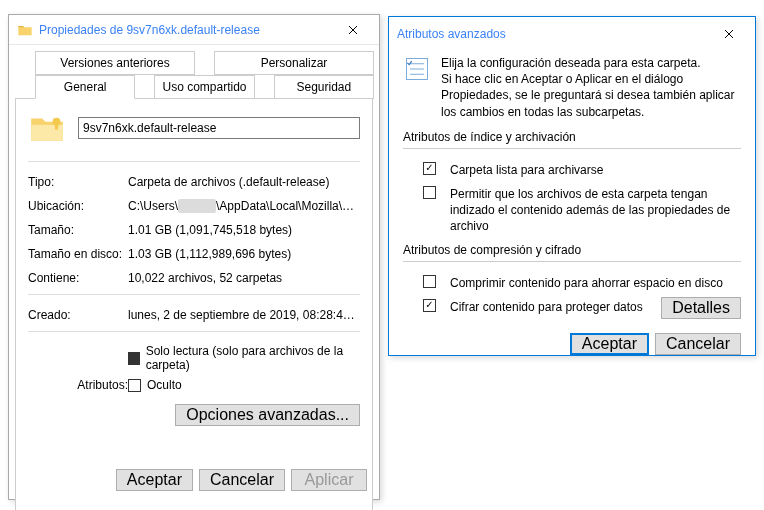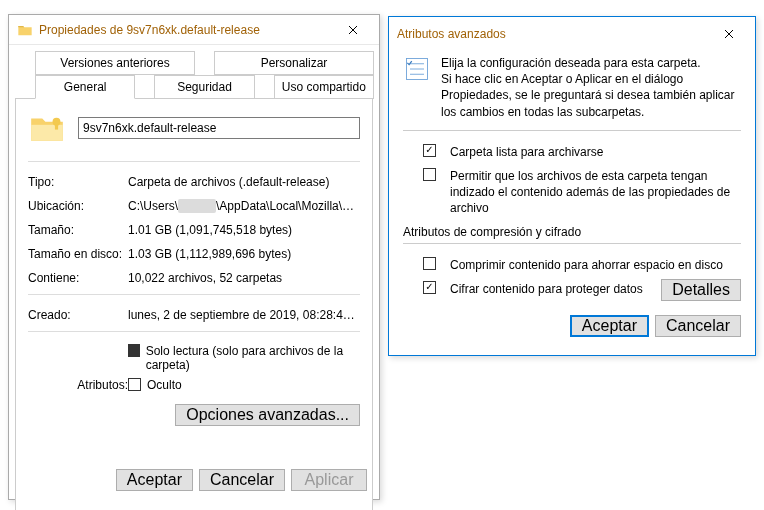--- a/index.html
+++ b/index.html
@@ -21,21 +21,21 @@
     box-shadow: 2px 2px 6px rgba(0,0,0,0.15);
   }
   .titlebar {
     height: 30px;
     display: flex;
     align-items: center;
     padding: 0 6px 0 8px;
     background: #fff;
     border-bottom: 1px solid #e8e8e8;
   }
-  .titlebar .title-text { flex: 1; font-size: 12px; color: #a16207; }
+  .titlebar .title-text { flex: 1; font-size: 12px; color: #3b82f6; }
   .titlebar .titlebar-icon { width: 16px; height: 16px; margin-right: 6px; }
   .close-btn {
     width: 40px; height: 20px;
     display: flex; align-items: center; justify-content: center;
     font-size: 13px; color: #333;
     cursor: pointer;
   }
 
   
   #props { left: 8px; top: 14px; width: 372px; height: 486px; }
@@ -82,21 +82,21 @@
     font-family: inherit;
     font-size: 12px;
   }
   .kv-row { display: flex; padding: 5px 0; font-size: 12px; }
   .kv-row .k { width: 100px; }
   .kv-row .v { flex: 1; white-space: nowrap; overflow: hidden; text-overflow: ellipsis; }
   .sep { border-top: 1px solid #ddd; margin: 4px 0 8px 0; }
   .attr-row { display: flex; align-items: center; padding: 4px 0; }
   .attr-row .k { width: 100px; text-align: right; }
   .attr-row .opts { flex: 1; display: flex; flex-direction: column; gap: 6px; }
-  .chk-line { display: flex; gap: 6px; }
+  .chk-line { display: flex; align-items: center; gap: 6px; }
   .chk {
     width: 13px; height: 13px; border: 1px solid #333; display: inline-flex;
     align-items: center; justify-content: center; font-size: 11px; line-height: 1;
     background: #fff;
   }
   .chk.filled { background: #333; }
   .chk.checked::after { content: "✓"; color: #000; font-size: 10px; }
   .btn {
     min-width: 76px;
     height: 22px;
@@ -152,22 +152,22 @@
   </div>
 
   <div class="tabs-wrap">
     <div class="tab-strip">
       <div class="tab-row top">
         <div class="tab">Versiones anteriores</div>
         <div class="tab">Personalizar</div>
       </div>
       <div class="tab-row">
         <div class="tab active">General</div>
+        <div class="tab">Uso compartido</div>
         <div class="tab">Seguridad</div>
-        <div class="tab">Uso compartido</div>
       </div>
     </div>
   </div>
 
   <div class="tab-body">
     <div class="folder-row">
       <span class="folder-icon">
         <svg viewBox="0 0 48 48">
           <path fill="#f8d26b" d="M4 12h14l4 4h22v24H4z"></path>
           <path fill="#fce9a8" d="M4 20h40v20H4z"></path>
@@ -253,20 +253,21 @@
           <line x1="8" y1="22" x2="24" y2="22" stroke="#6aa0d8"></line>
           <path d="M5 9l2 2 3-4" stroke="#3a7bbf" fill="none" stroke-width="1.5"></path>
         </svg>
       </span>
       <div class="intro-text">
         <div>Elija la configuración deseada para esta carpeta.</div>
         <div>Si hace clic en Aceptar o Aplicar en el diálogo Propiedades, se le preguntará si desea también aplicar los cambios en todas las subcarpetas.</div>
       </div>
     </div>
 
+    <div class="group-label">Atributos de índice y archivación</div>
     <div class="group-box">
       <div class="adv-line">
         <span class="chk checked"></span>
         <span class="lbl">Carpeta lista para archivarse</span>
       </div>
       <div class="adv-line">
         <span class="chk"></span>
         <span class="lbl">Permitir que los archivos de esta carpeta tengan indizado el contenido además de las propiedades de archivo</span>
       </div>
     </div>

